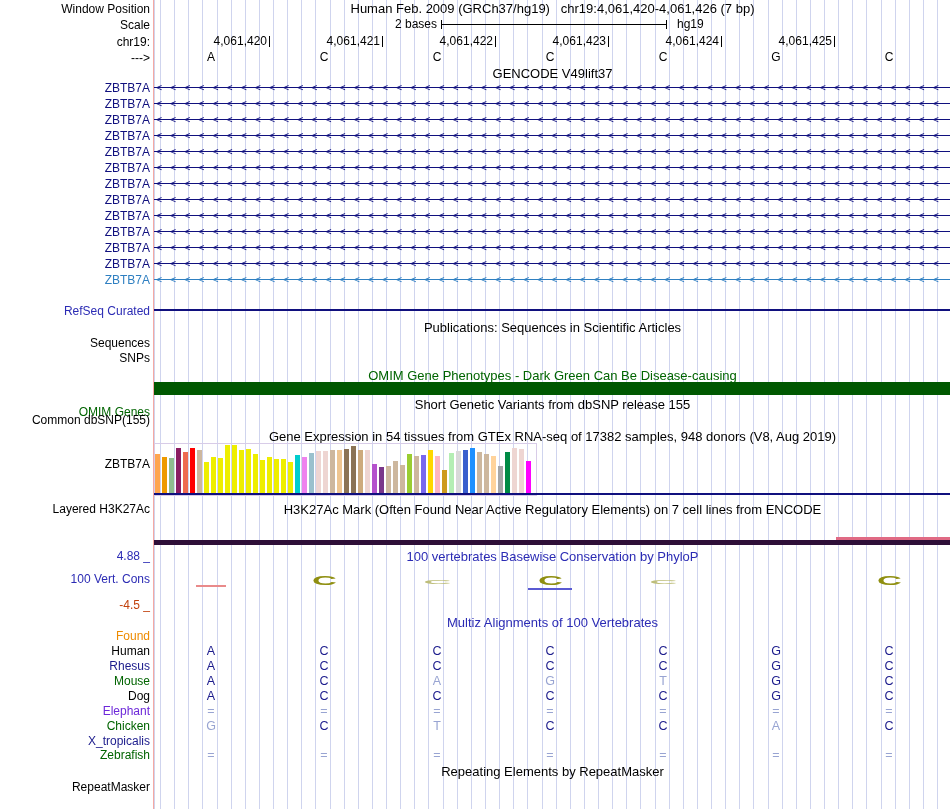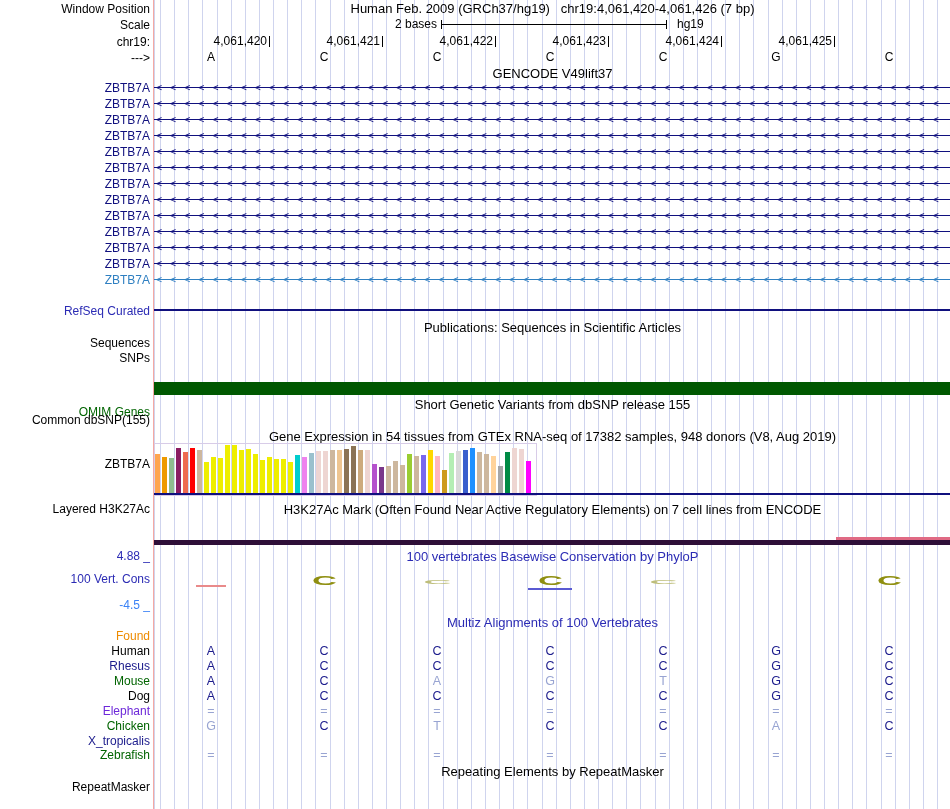--- a/index.html
+++ b/index.html
@@ -9,21 +9,21 @@
   .glbl{position:absolute;right:0;width:150px;height:14px;line-height:14px;
         font-size:12px;text-align:right;padding-right:3px;white-space:nowrap;}
   .track{position:absolute;left:153px;top:0;width:797px;height:809px;
          border-left:1px solid #F5A9A3;
          background-image:repeating-linear-gradient(to right,#CFD4EE 0px,#CFD4EE 1px,transparent 1px,transparent 14.13px);
          background-position:6px 0;}
   .title{position:absolute;left:0;width:100%;text-align:center;font-size:13px;
          height:14px;line-height:14px;white-space:nowrap;}
   .blue{color:#2B2BB4;}
   .green{color:#006400;}
-  .maroon{color:#3b82f6;}
+  .maroon{color:#c2410c;}
   .hline{position:absolute;left:0;width:100%;}
   .gene-row{position:absolute;left:0;width:797px;height:10px;overflow:hidden;}
   .gene-line{position:absolute;left:0;top:4px;width:100%;height:1px;}
   .chevrons{position:absolute;left:2px;top:0;height:10px;line-height:10px;
             font-family:"DejaVu Sans Mono","Liberation Mono",monospace;
             font-size:10px;letter-spacing:8.1px;white-space:nowrap;}
   .coord{position:absolute;width:90px;text-align:right;font-size:12px;height:13px;line-height:13px;}
   .tick{position:absolute;width:1px;height:11px;background:#000;}
   .base{position:absolute;width:20px;text-align:center;font-size:12px;height:13px;line-height:13px;}
   .ruler-line{position:absolute;height:1px;background:#000;}
@@ -172,20 +172,21 @@
       <div class="gene-row" style="top:275px">
         <div class="gene-line" style="background:#2E7FC1"></div>
         <div class="chevrons" style="color: rgb(46, 127, 193);">&lt;&lt;&lt;&lt;&lt;&lt;&lt;&lt;&lt;&lt;&lt;&lt;&lt;&lt;&lt;&lt;&lt;&lt;&lt;&lt;&lt;&lt;&lt;&lt;&lt;&lt;&lt;&lt;&lt;&lt;&lt;&lt;&lt;&lt;&lt;&lt;&lt;&lt;&lt;&lt;&lt;&lt;&lt;&lt;&lt;&lt;&lt;&lt;&lt;&lt;&lt;&lt;&lt;&lt;&lt;&lt;</div>
       </div>
     </div>
 
   <div class="hline" style="top:309px;height:2px;background:#10107E"></div>
 
   <div class="title" style="top:321px">Publications: Sequences in Scientific Articles</div>
 
+  <div class="title green" style="top:369px">OMIM Gene Phenotypes - Dark Green Can Be Disease-causing</div>
   <div class="hline" style="top:382px;height:13px;background:#005800"></div>
 
   <div class="title" style="top:398px">Short Genetic Variants from dbSNP release 155</div>
 
   <div class="title" style="top:430px">Gene Expression in 54 tissues from GTEx RNA-seq of 17382 samples, 948 donors (V8, Aug 2019)</div>
   <div style="position:absolute;left:0;top:443px;width:381px;height:51px;border:1px solid #D8CCE8"></div>
   <div id="gtex-bars">
       <div class="bar" style="left:1px;top:454px;width:5px;height:40px;background:#FFA54F"></div>
       <div class="bar" style="left:8px;top:457px;width:5px;height:37px;background:#EE9A00"></div>
       <div class="bar" style="left:15px;top:458px;width:5px;height:36px;background:#8FBC8F"></div>

